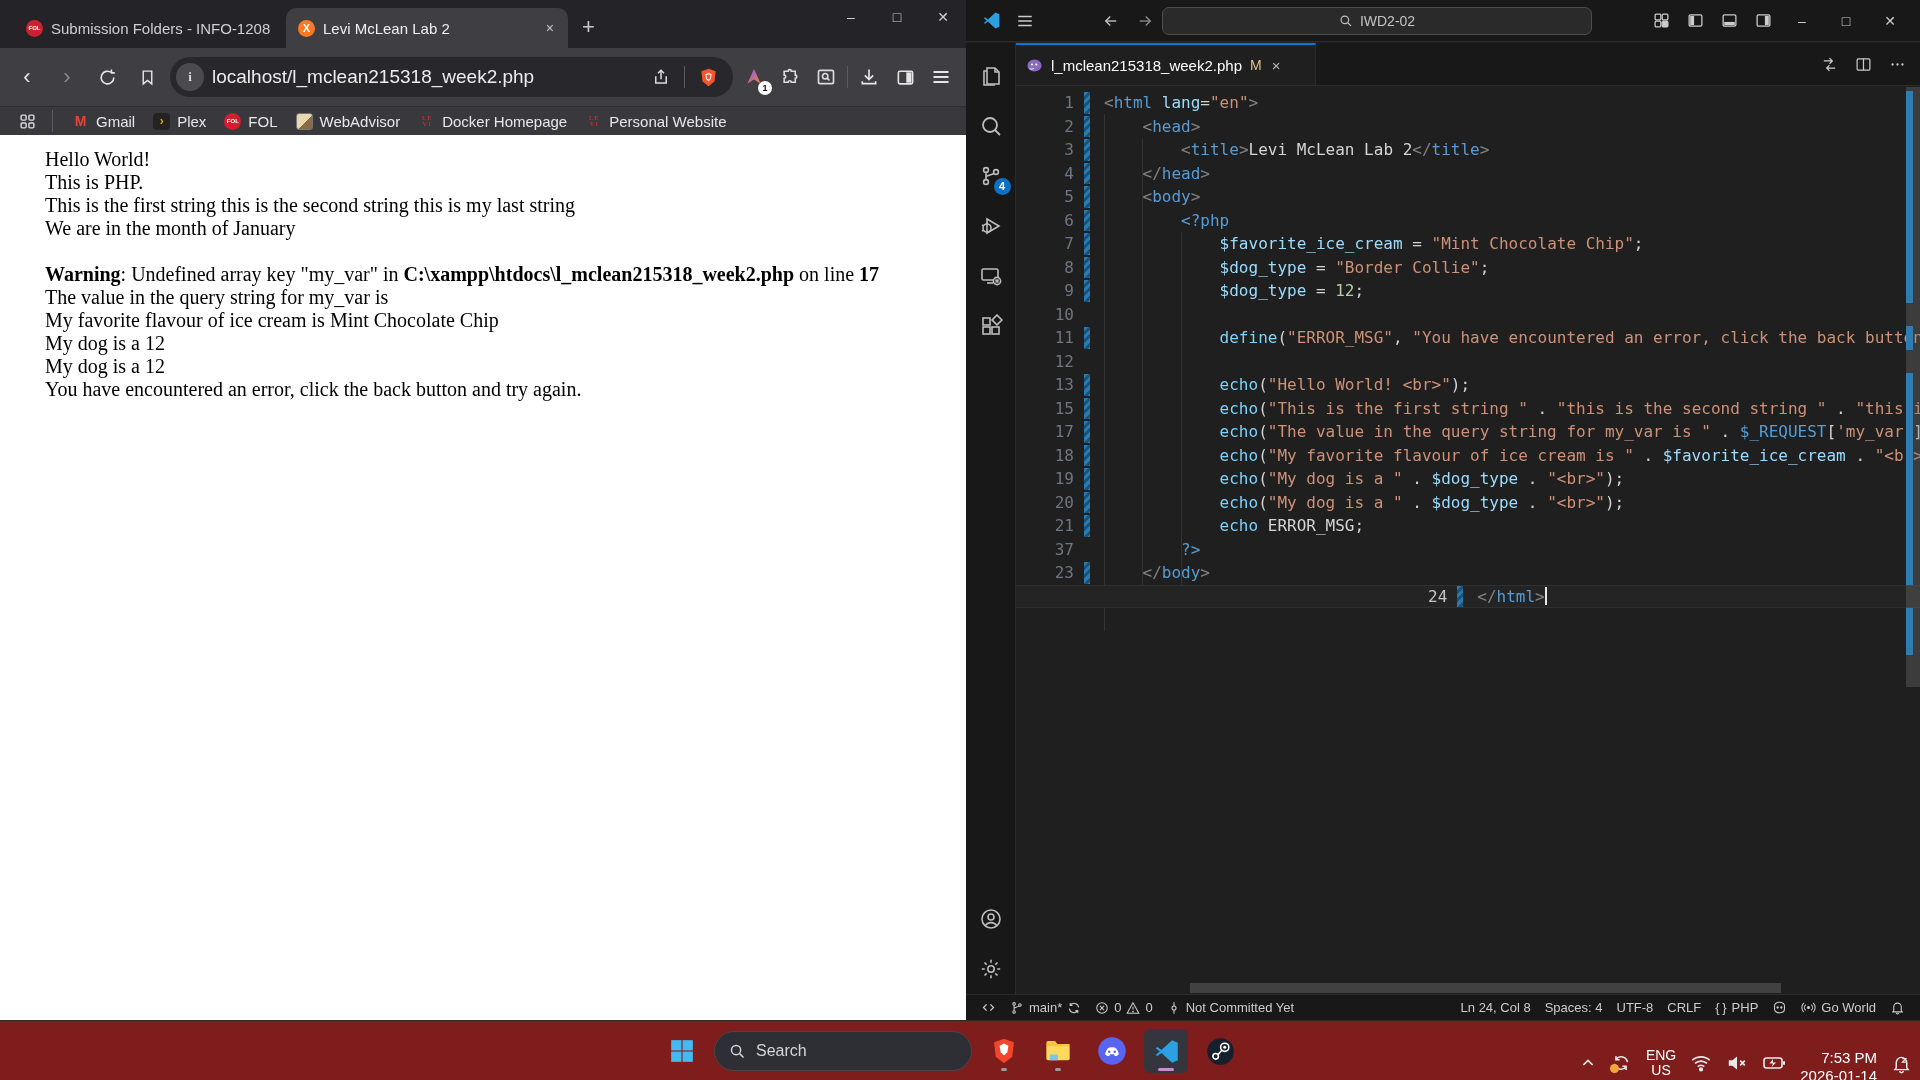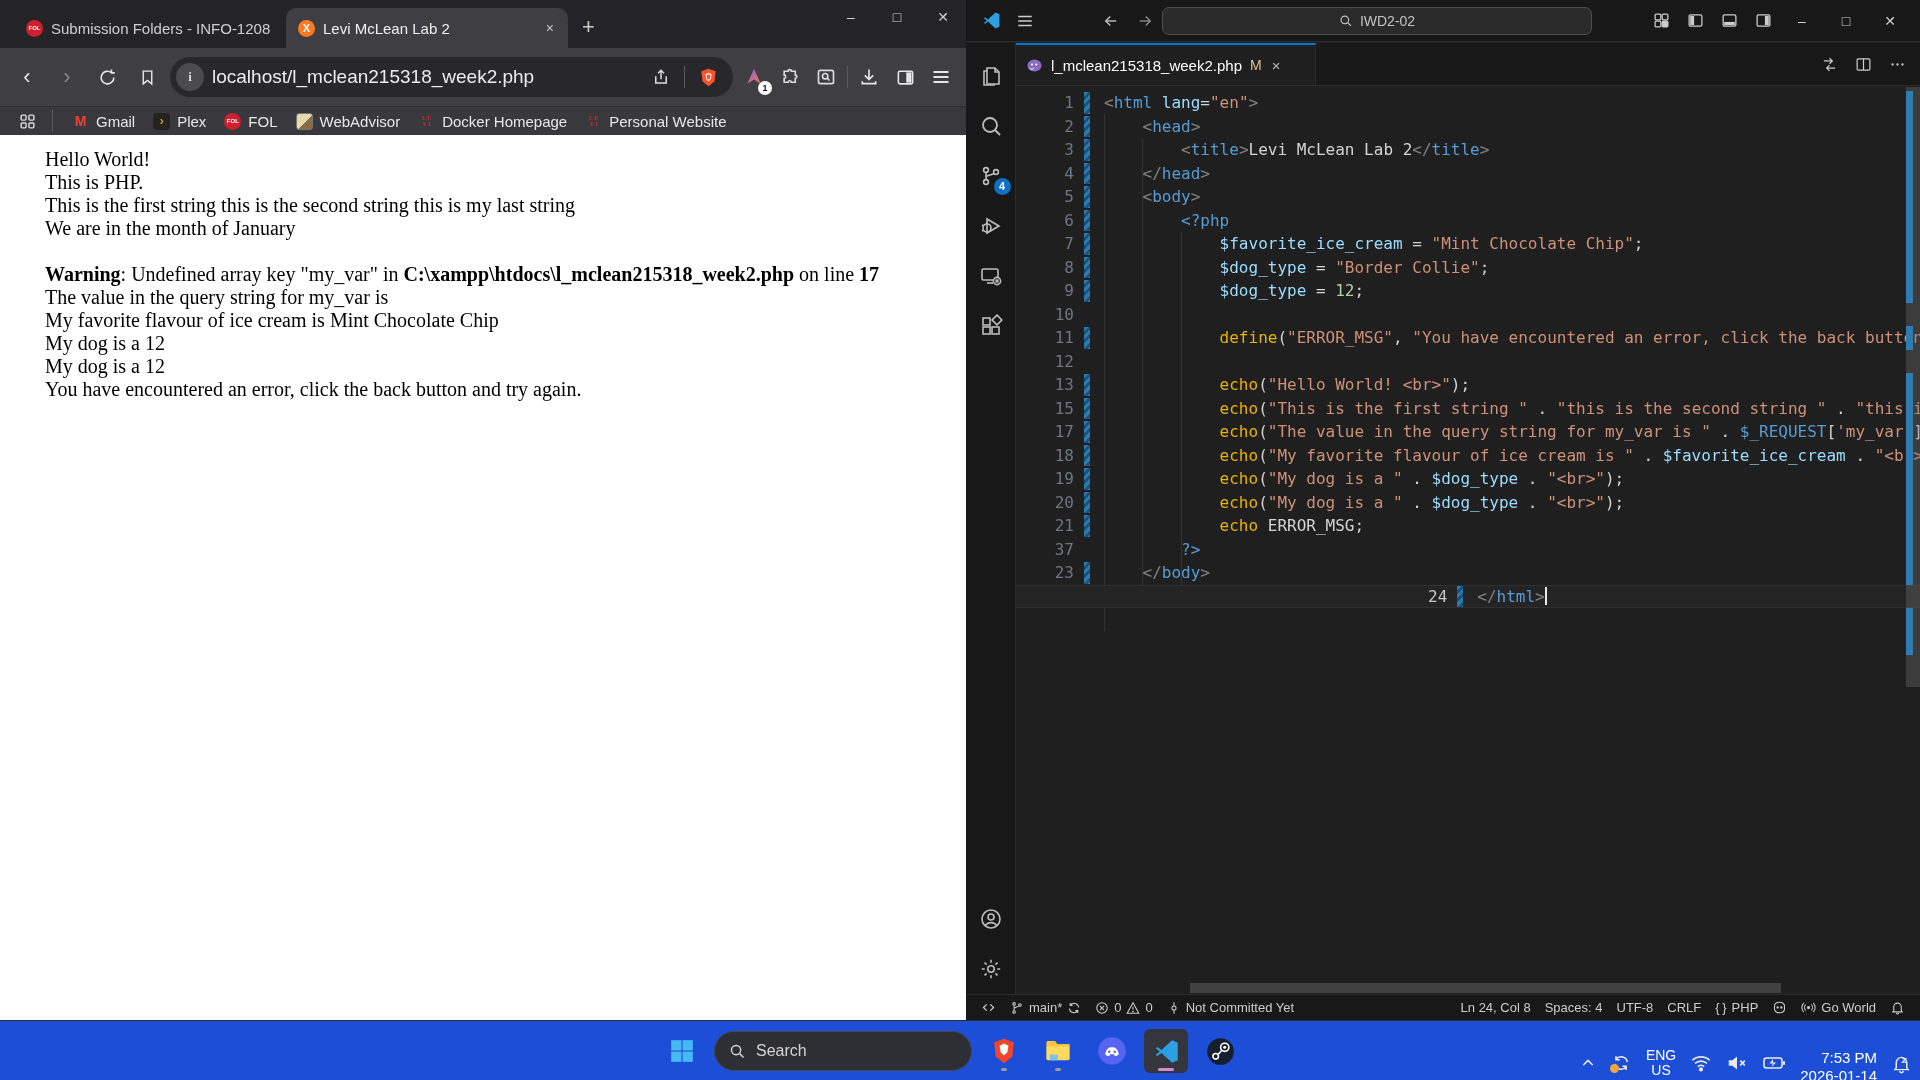--- a/index.html
+++ b/index.html
@@ -81,37 +81,37 @@
   .guide { position:absolute; width:1px; background:#333336; }
   .cline { display:flex; height:23.5px; position:relative; }
   .cline.cur { background:#242424; box-shadow:inset 0 1px 0 #303030, inset 0 -1px 0 #303030;justify-content:center; }
   .ln { width:88px; flex:none; text-align:right; padding-right:30px; color:#6e7681; position:relative;
         line-height:23.5px; }
   .cline.cur .ln { color:#c6c6c6; }
   .modbar { position:absolute; right:14px; top:1px; bottom:1px; width:6px;
             background:repeating-linear-gradient(135deg,#2a7ab0 0 3px,#17537c 3px 6px); }
   .lc { white-space:pre; line-height:23.5px; color:#d4d4d4; }
   .tk-w{color:#d4d4d4}.tk-p{color:#808080}.tk-t{color:#569cd6}.tk-a{color:#9cdcfe}
-  .tk-s{color:#ce9178}.tk-v{color:#9cdcfe}.tk-n{color:#b5cea8}.tk-f{color:#eab308}.tk-k{color:#569cd6}
+  .tk-s{color:#ce9178}.tk-v{color:#9cdcfe}.tk-n{color:#b5cea8}.tk-f{color:#7dd3fc}.tk-k{color:#569cd6}
   .caret { display:inline-block; width:2px; height:18px; background:#e8e8e8; vertical-align:-3px; }
 
   .vscroll { position:absolute; top:44px; right:0; width:14px; bottom:12px; }
   .vslider { position:absolute; top:0; left:0; right:0; height:600px; background:rgba(121,121,121,.32); }
   .rmark { position:absolute; left:0; width:7px; background:#2e7cb0; }
   .hscroll { position:absolute; left:88px; right:0; bottom:0; height:12px; }
   .hslider { position:absolute; left:86px; width:591px; top:1px; bottom:1px; background:rgba(121,121,121,.38); }
 
   .statusbar { position:absolute; left:0; right:0; bottom:0; height:26px; background:#181818;
                border-top:1px solid #2b2b2b; display:flex; align-items:center; color:#cccccc; font-size:13px;
                padding:0 10px; gap:4px; }
   .sbitem { display:flex; align-items:center; gap:5px; padding:0 5px; white-space:nowrap; }
   .statusbar .sp { flex:1; }
 
   
-  .taskbar { position:absolute; left:0; top:1020px; width:1920px; height:60px; background:#1d4ed8;
+  .taskbar { position:absolute; left:0; top:1020px; width:1920px; height:60px; background:#7f1d1d;
              border-top:1px solid #2a2a30; }
   .tbcenter { position:absolute; left:660px; top:0; height:60px; display:flex; align-items:center; gap:10px; }
   .tbico { width:44px; height:44px; display:flex; align-items:center; justify-content:center; position:relative;
            border-radius:6px; }
   .tbico.active { background:#35353e; }
   .tbico .dot { position:absolute; bottom:2px; left:50%; transform:translateX(-50%); width:6px; height:3px;
                 border-radius:2px; background:#9a9a9a; }
   .tbico .pill { position:absolute; bottom:2px; left:50%; transform:translateX(-50%); width:16px; height:3px;
                  border-radius:2px; background:#d08ad0; }
   .tbsearch { width:258px; height:40px; border-radius:20px; background:#2e2e35; border:1px solid #45454c;

